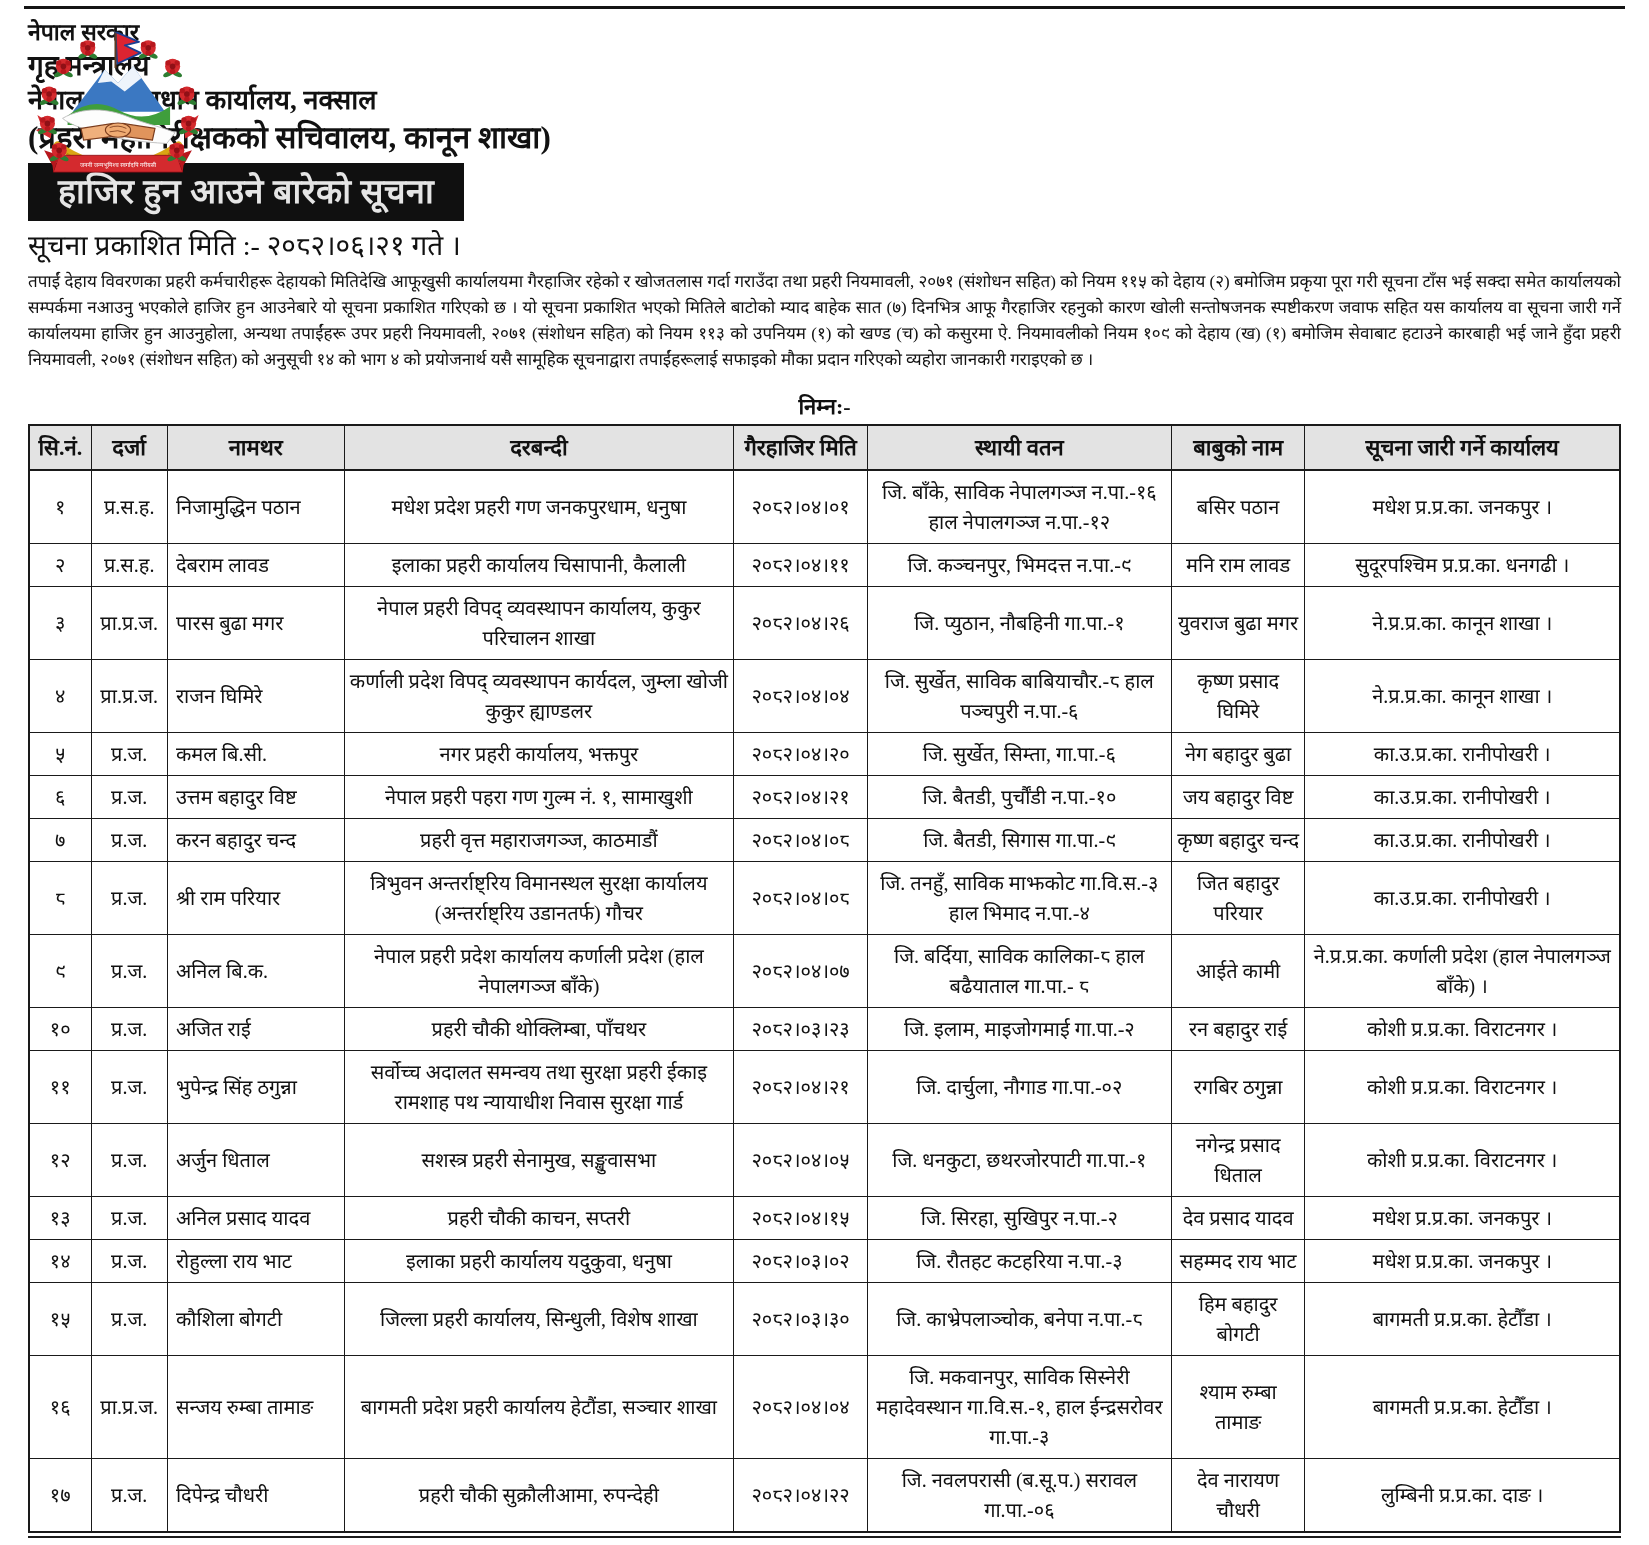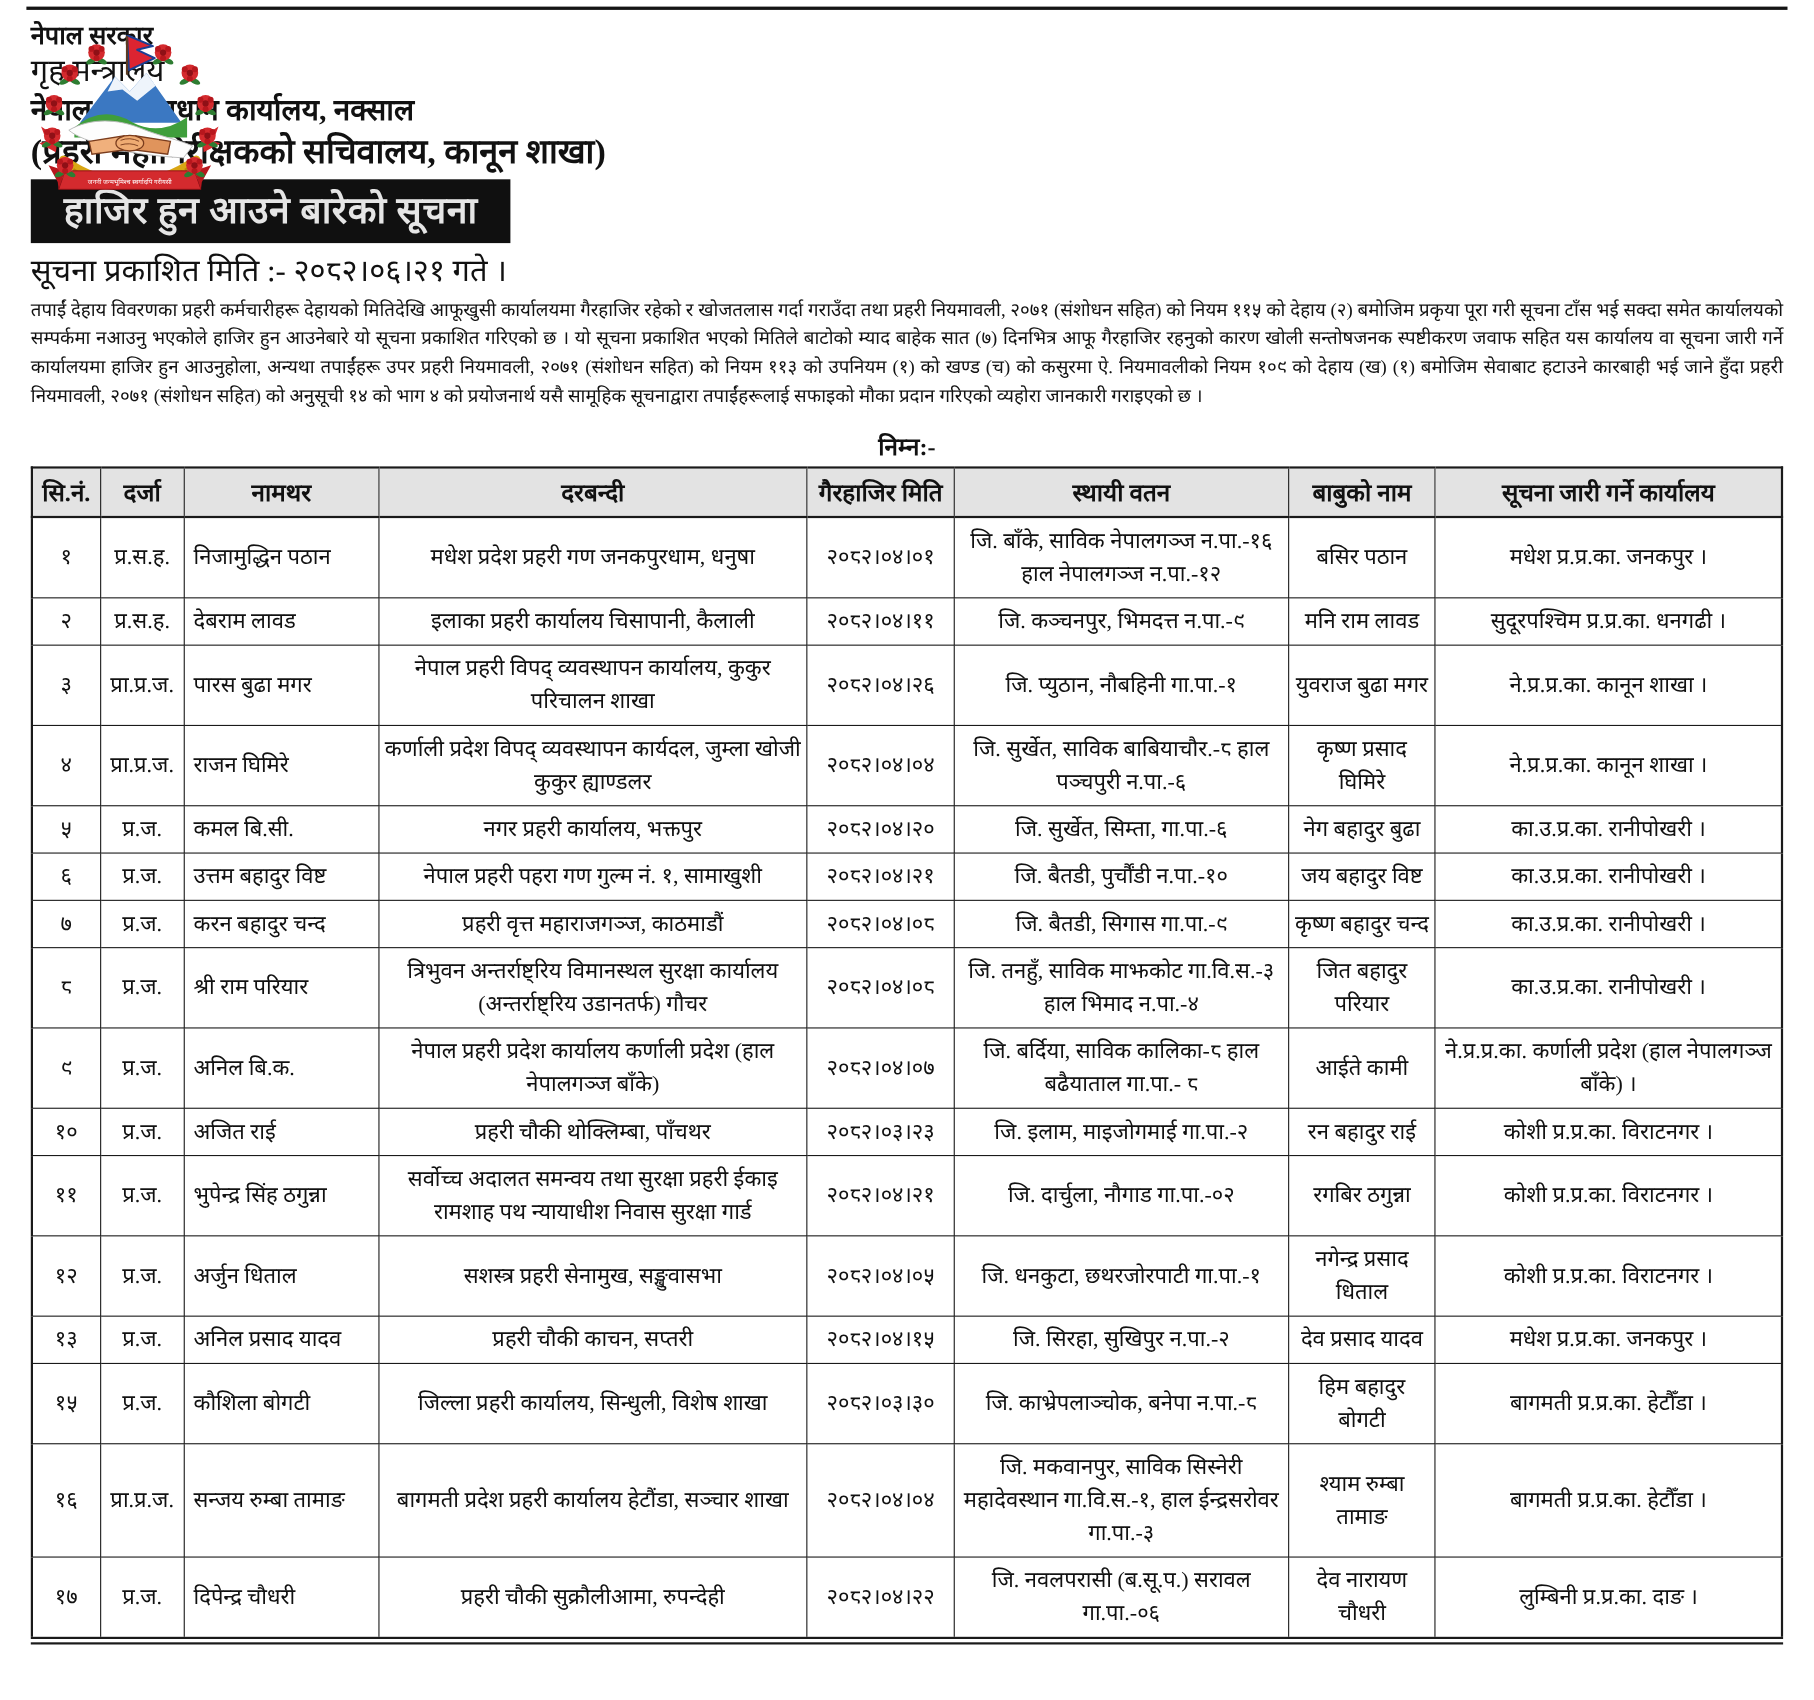--- a/index.html
+++ b/index.html
@@ -21,21 +21,21 @@
     border-top:3px solid #141414;
     height:0;
     margin:0 -4px 6px -4px;
   }
   
   .letterhead{position:relative;}
   .emblem{
     position:absolute;left:6px;top:14px;width:168px;height:172px;
   }
   .lh-line1{font-size:23px;font-weight:bold;line-height:1.25;padding-top:4px;}
-  .lh-line2{font-size:28px;font-weight:normal;line-height:1.3;}
+  .lh-line2{font-size:28px;font-weight:bold;line-height:1.3;}
   .lh-line3{font-size:27px;font-weight:bold;line-height:1.25;}
   .lh-line4{font-size:31px;font-weight:bold;line-height:1.3;}
   .notice-title-box{
     display:inline-block;
     background:#101010;
     color:#e5e5e5;
     font-size:34px;
     font-weight:bold;
     padding:4px 30px 8px 30px;
     margin-top:5px;
@@ -309,20 +309,30 @@
     <td>१३</td>
     <td>प्र.ज.</td>
     <td class="cell-name">अनिल प्रसाद यादव</td>
     <td>प्रहरी चौकी काचन, सप्तरी</td>
     <td>२०८२।०४।१५</td>
     <td>जि. सिरहा, सुखिपुर न.पा.-२</td>
     <td>देव प्रसाद यादव</td>
     <td>मधेश प्र.प्र.का. जनकपुर ।</td>
   </tr>
           <tr>
+    <td>१४</td>
+    <td>प्र.ज.</td>
+    <td class="cell-name">रोहुल्ला राय भाट</td>
+    <td>इलाका प्रहरी कार्यालय यदुकुवा, धनुषा</td>
+    <td>२०८२।०३।०२</td>
+    <td>जि. रौतहट कटहरिया न.पा.-३</td>
+    <td>सहम्मद राय भाट</td>
+    <td>मधेश प्र.प्र.का. जनकपुर ।</td>
+  </tr>
+          <tr>
     <td>१५</td>
     <td>प्र.ज.</td>
     <td class="cell-name">कौशिला बोगटी</td>
     <td>जिल्ला प्रहरी कार्यालय, सिन्धुली, विशेष शाखा</td>
     <td>२०८२।०३।३०</td>
     <td>जि. काभ्रेपलाञ्चोक, बनेपा न.पा.-८</td>
     <td>हिम बहादुर बोगटी</td>
     <td>बागमती प्र.प्र.का. हेटौँडा ।</td>
   </tr>
           <tr>

